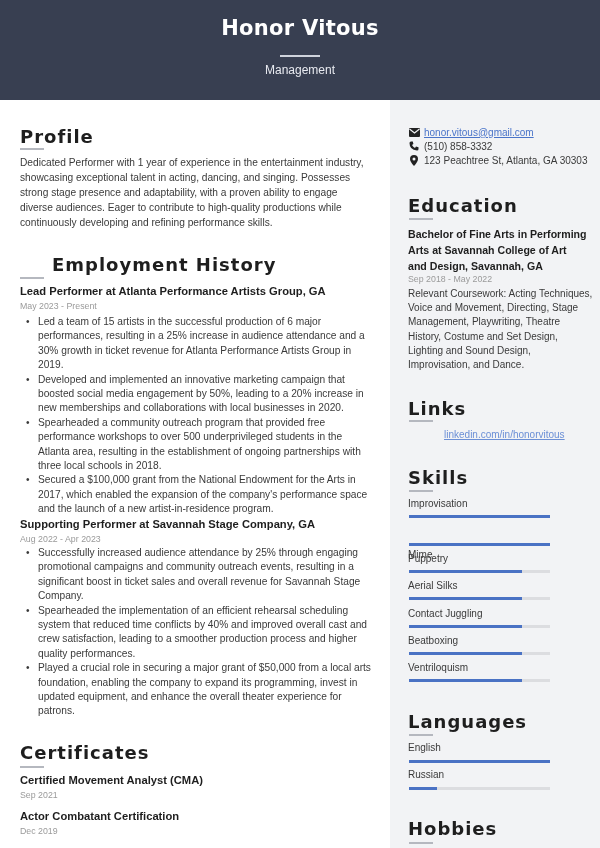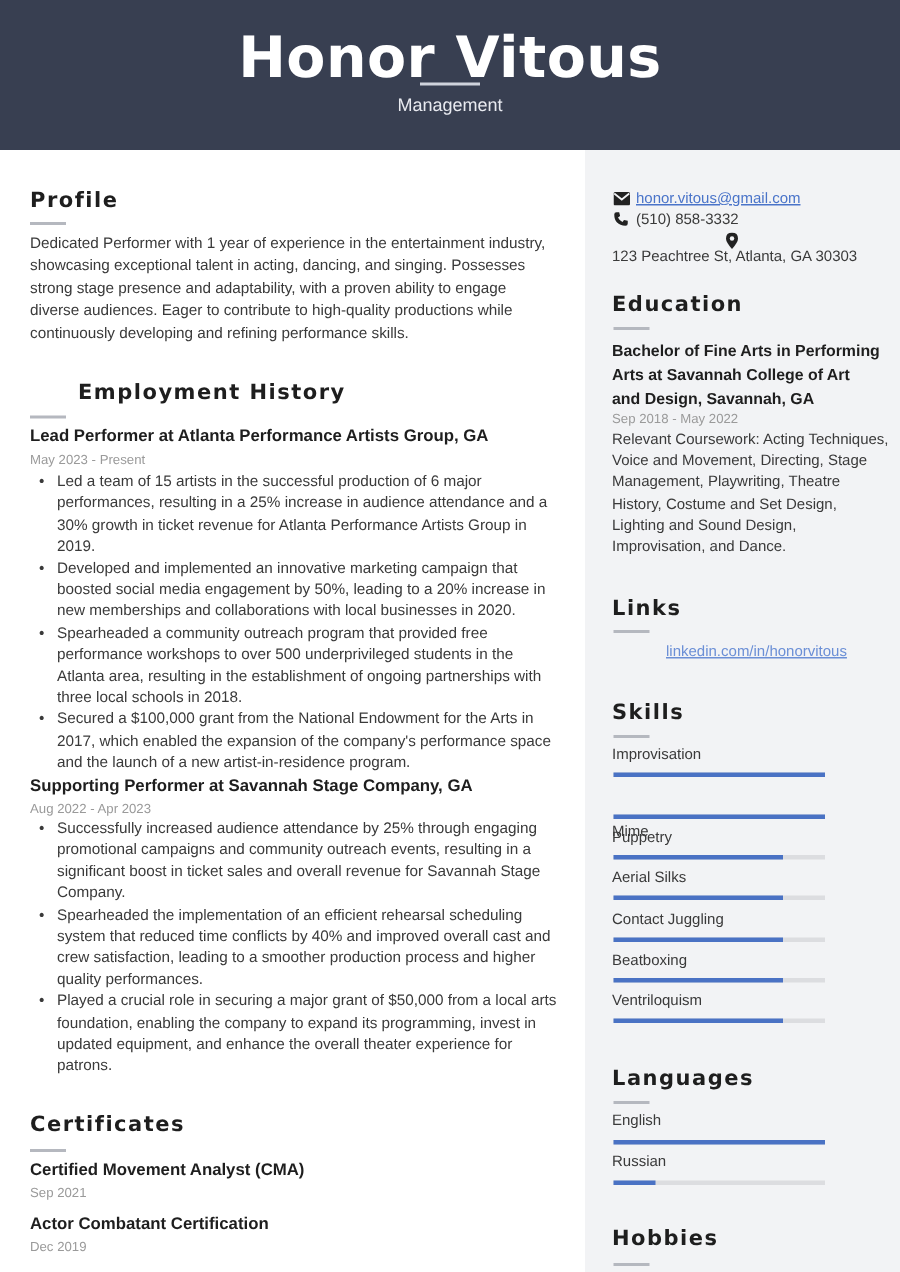--- a/index.html
+++ b/index.html
@@ -3,28 +3,28 @@
 <meta charset="utf-8">
 <style>
   * { box-sizing: border-box; margin: 0; padding: 0; }
   html, body { width: 600px; height: 848px; overflow: hidden; background: #ffffff; }
   body { font-family: "Liberation Sans", sans-serif; color: #2b2b2b; position: relative; }
 
   .header {
     position: absolute; left: 0; top: 0; width: 600px; height: 100px;
     background: #383f51; text-align: center; color: #ffffff;
   }
-  .header .name { position: absolute; left: 0; right: 0; top: 16px; font-size: 38px; font-weight: 600; letter-spacing: 0.3px; font-family: "DejaVu Sans", sans-serif; }
+  .header .name { position: absolute; left: 0; right: 0; top: 16px; font-size: 21px; font-weight: 600; letter-spacing: 0.3px; font-family: "DejaVu Sans", sans-serif; }
   .header .rule { position: absolute; left: 280px; top: 55px; width: 40px; height: 1.5px; background: #cfd3dc; }
   .header .title { position: absolute; left: 0; right: 0; top: 63px; font-size: 12px; color: #e8eaf0; }
 
   .main { position: absolute; left: 0; top: 100px; width: 390px; height: 748px; background: #ffffff; }
   .side { position: absolute; left: 390px; top: 100px; width: 210px; height: 748px; background: #f2f3f5; }
 
-  .sec-title { position: absolute; font-size: 14px; font-weight: 700; letter-spacing: 1px; color: #1e1e1e; font-family: "DejaVu Sans", sans-serif; }
+  .sec-title { position: absolute; font-size: 18px; font-weight: 700; letter-spacing: 1px; color: #1e1e1e; font-family: "DejaVu Sans", sans-serif; }
   .sec-rule { position: absolute; width: 24px; height: 1.5px; background: #b5b8bf; }
 
   .para { position: absolute; font-size: 10.2px; line-height: 15px; color: #3a3a3a; }
   .job-title { position: absolute; font-size: 11.2px; font-weight: 700; color: #1e1e1e; white-space: nowrap; }
   .date { position: absolute; font-size: 8.8px; color: #9a9a9a; white-space: nowrap; }
   ul.bullets { position: absolute; list-style: none; font-size: 10.2px; line-height: 14.4px; color: #3a3a3a; }
   ul.bullets li { position: relative; padding-left: 18px; }
   ul.bullets li::before { content: "\2022"; position: absolute; left: 6px; top: 0; color: #3a3a3a; }
 
   .contact-row { position: absolute; left: 408px; font-size: 10px; color: #3a3a3a; white-space: nowrap; display: flex; align-items: center; }
@@ -90,21 +90,21 @@
   <span class="link">honor.vitous@gmail.com</span>
 </div>
 <div class="contact-row" style="top:140px;align-items:flex-end;">
   <span class="ic">
     <svg width="10" height="10" viewBox="0 0 10 10">
         <path d="M2 0.5 L3.8 0.5 L4.4 3 L3 4 Q4 6.2 6 7 L7 5.6 L9.5 6.2 L9.5 8 Q9.5 9.5 8 9.5 Q0.5 9 0.5 2 Q0.5 0.5 2 0.5 Z" fill="#222"></path>
       </svg>
   </span>
   <span>(510) 858-3332</span>
 </div>
-<div class="contact-row" style="top:154px;flex-direction:column;">
+<div class="contact-row" style="top:154px;">
   <span class="ic">
     <svg width="8" height="11" viewBox="0 0 8 11">
         <path d="M4 0 Q8 0 8 4 Q8 6.5 4 11 Q0 6.5 0 4 Q0 0 4 0 Z" fill="#222"></path>
         <circle cx="4" cy="4" r="1.5" fill="#f2f3f5"></circle>
       </svg>
   </span>
   <span>123 Peachtree St, Atlanta, GA 30303</span>
 </div>
 
 <div class="sec-title" style="left:408px; top:195px;">Education</div>

